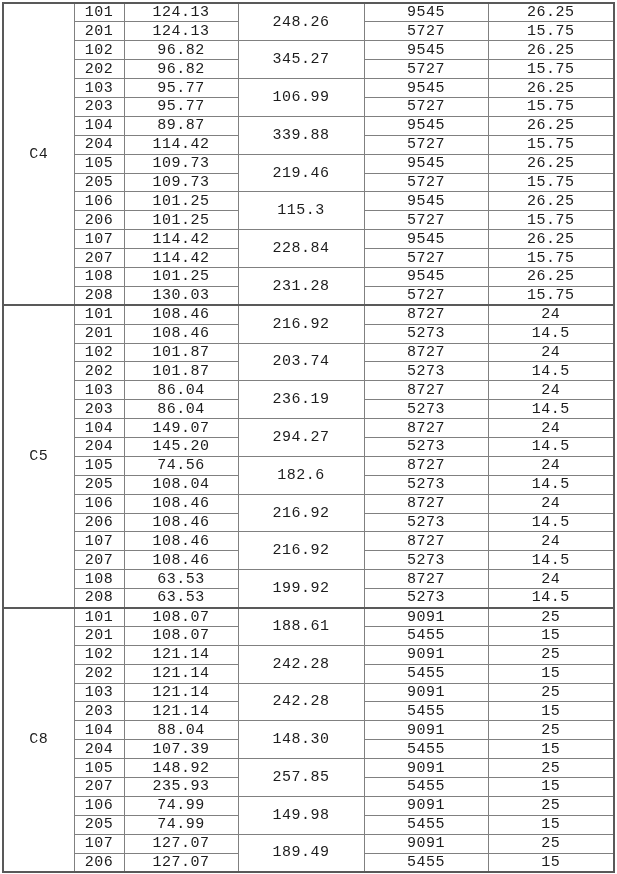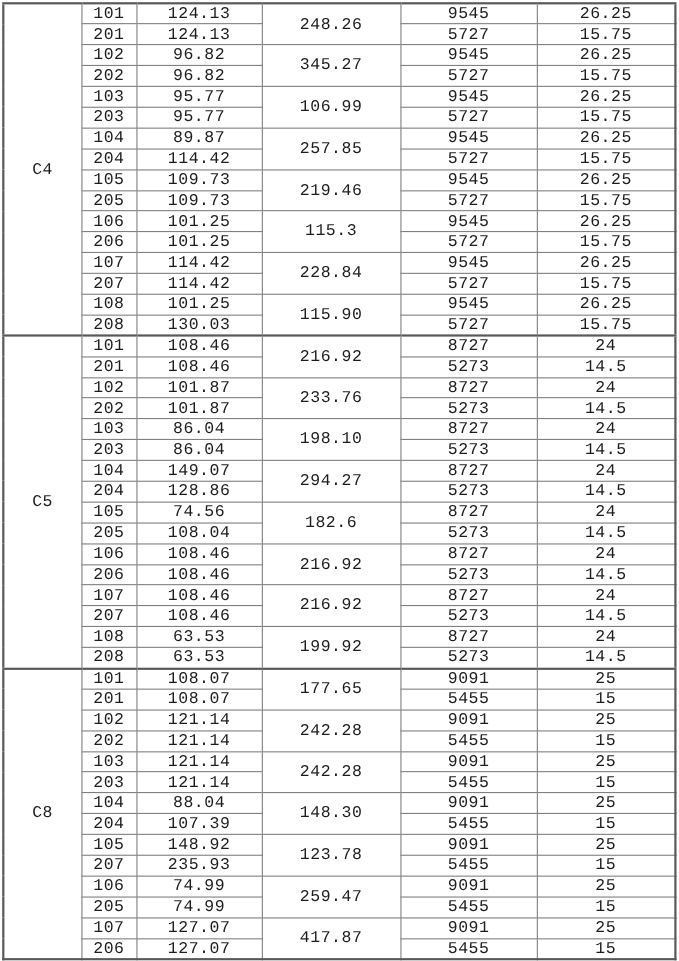--- a/index.html
+++ b/index.html
@@ -82,21 +82,21 @@
         </tr>
         <tr>
           <td>203</td>
           <td>95.77</td>
           <td>5727</td>
           <td>15.75</td>
         </tr>
         <tr>
           <td>104</td>
           <td>89.87</td>
-          <td rowspan="2">257.85</td>
+          <td rowspan="2">339.88</td>
           <td>9545</td>
           <td>26.25</td>
         </tr>
         <tr>
           <td>204</td>
           <td>114.42</td>
           <td>5727</td>
           <td>15.75</td>
         </tr>
         <tr>
@@ -134,21 +134,21 @@
         </tr>
         <tr>
           <td>207</td>
           <td>114.42</td>
           <td>5727</td>
           <td>15.75</td>
         </tr>
         <tr>
           <td>108</td>
           <td>101.25</td>
-          <td rowspan="2">115.90</td>
+          <td rowspan="2">231.28</td>
           <td>9545</td>
           <td>26.25</td>
         </tr>
         <tr>
           <td>208</td>
           <td>130.03</td>
           <td>5727</td>
           <td>15.75</td>
         </tr>
         <tr class="group-start">
@@ -161,53 +161,53 @@
         </tr>
         <tr>
           <td>201</td>
           <td>108.46</td>
           <td>5273</td>
           <td>14.5</td>
         </tr>
         <tr>
           <td>102</td>
           <td>101.87</td>
-          <td rowspan="2">233.76</td>
+          <td rowspan="2">203.74</td>
           <td>8727</td>
           <td>24</td>
         </tr>
         <tr>
           <td>202</td>
           <td>101.87</td>
           <td>5273</td>
           <td>14.5</td>
         </tr>
         <tr>
           <td>103</td>
           <td>86.04</td>
-          <td rowspan="2">198.10</td>
+          <td rowspan="2">236.19</td>
           <td>8727</td>
           <td>24</td>
         </tr>
         <tr>
           <td>203</td>
           <td>86.04</td>
           <td>5273</td>
           <td>14.5</td>
         </tr>
         <tr>
           <td>104</td>
           <td>149.07</td>
           <td rowspan="2">294.27</td>
           <td>8727</td>
           <td>24</td>
         </tr>
         <tr>
           <td>204</td>
-          <td>128.86</td>
+          <td>145.20</td>
           <td>5273</td>
           <td>14.5</td>
         </tr>
         <tr>
           <td>105</td>
           <td>74.56</td>
           <td rowspan="2">182.6</td>
           <td>8727</td>
           <td>24</td>
         </tr>
@@ -253,21 +253,21 @@
         <tr>
           <td>208</td>
           <td>63.53</td>
           <td>5273</td>
           <td>14.5</td>
         </tr>
         <tr class="group-start">
           <td rowspan="14" class="group-cell">C8</td>
           <td>101</td>
           <td>108.07</td>
-          <td rowspan="2">177.65</td>
+          <td rowspan="2">188.61</td>
           <td>9091</td>
           <td>25</td>
         </tr>
         <tr>
           <td>201</td>
           <td>108.07</td>
           <td>5455</td>
           <td>15</td>
         </tr>
         <tr>
@@ -305,47 +305,47 @@
         </tr>
         <tr>
           <td>204</td>
           <td>107.39</td>
           <td>5455</td>
           <td>15</td>
         </tr>
         <tr>
           <td>105</td>
           <td>148.92</td>
-          <td rowspan="2">123.78</td>
+          <td rowspan="2">257.85</td>
           <td>9091</td>
           <td>25</td>
         </tr>
         <tr>
           <td>207</td>
           <td>235.93</td>
           <td>5455</td>
           <td>15</td>
         </tr>
         <tr>
           <td>106</td>
           <td>74.99</td>
-          <td rowspan="2">259.47</td>
+          <td rowspan="2">149.98</td>
           <td>9091</td>
           <td>25</td>
         </tr>
         <tr>
           <td>205</td>
           <td>74.99</td>
           <td>5455</td>
           <td>15</td>
         </tr>
         <tr>
           <td>107</td>
           <td>127.07</td>
-          <td rowspan="2">417.87</td>
+          <td rowspan="2">189.49</td>
           <td>9091</td>
           <td>25</td>
         </tr>
         <tr>
           <td>206</td>
           <td>127.07</td>
           <td>5455</td>
           <td>15</td>
         </tr>
       </tbody>

